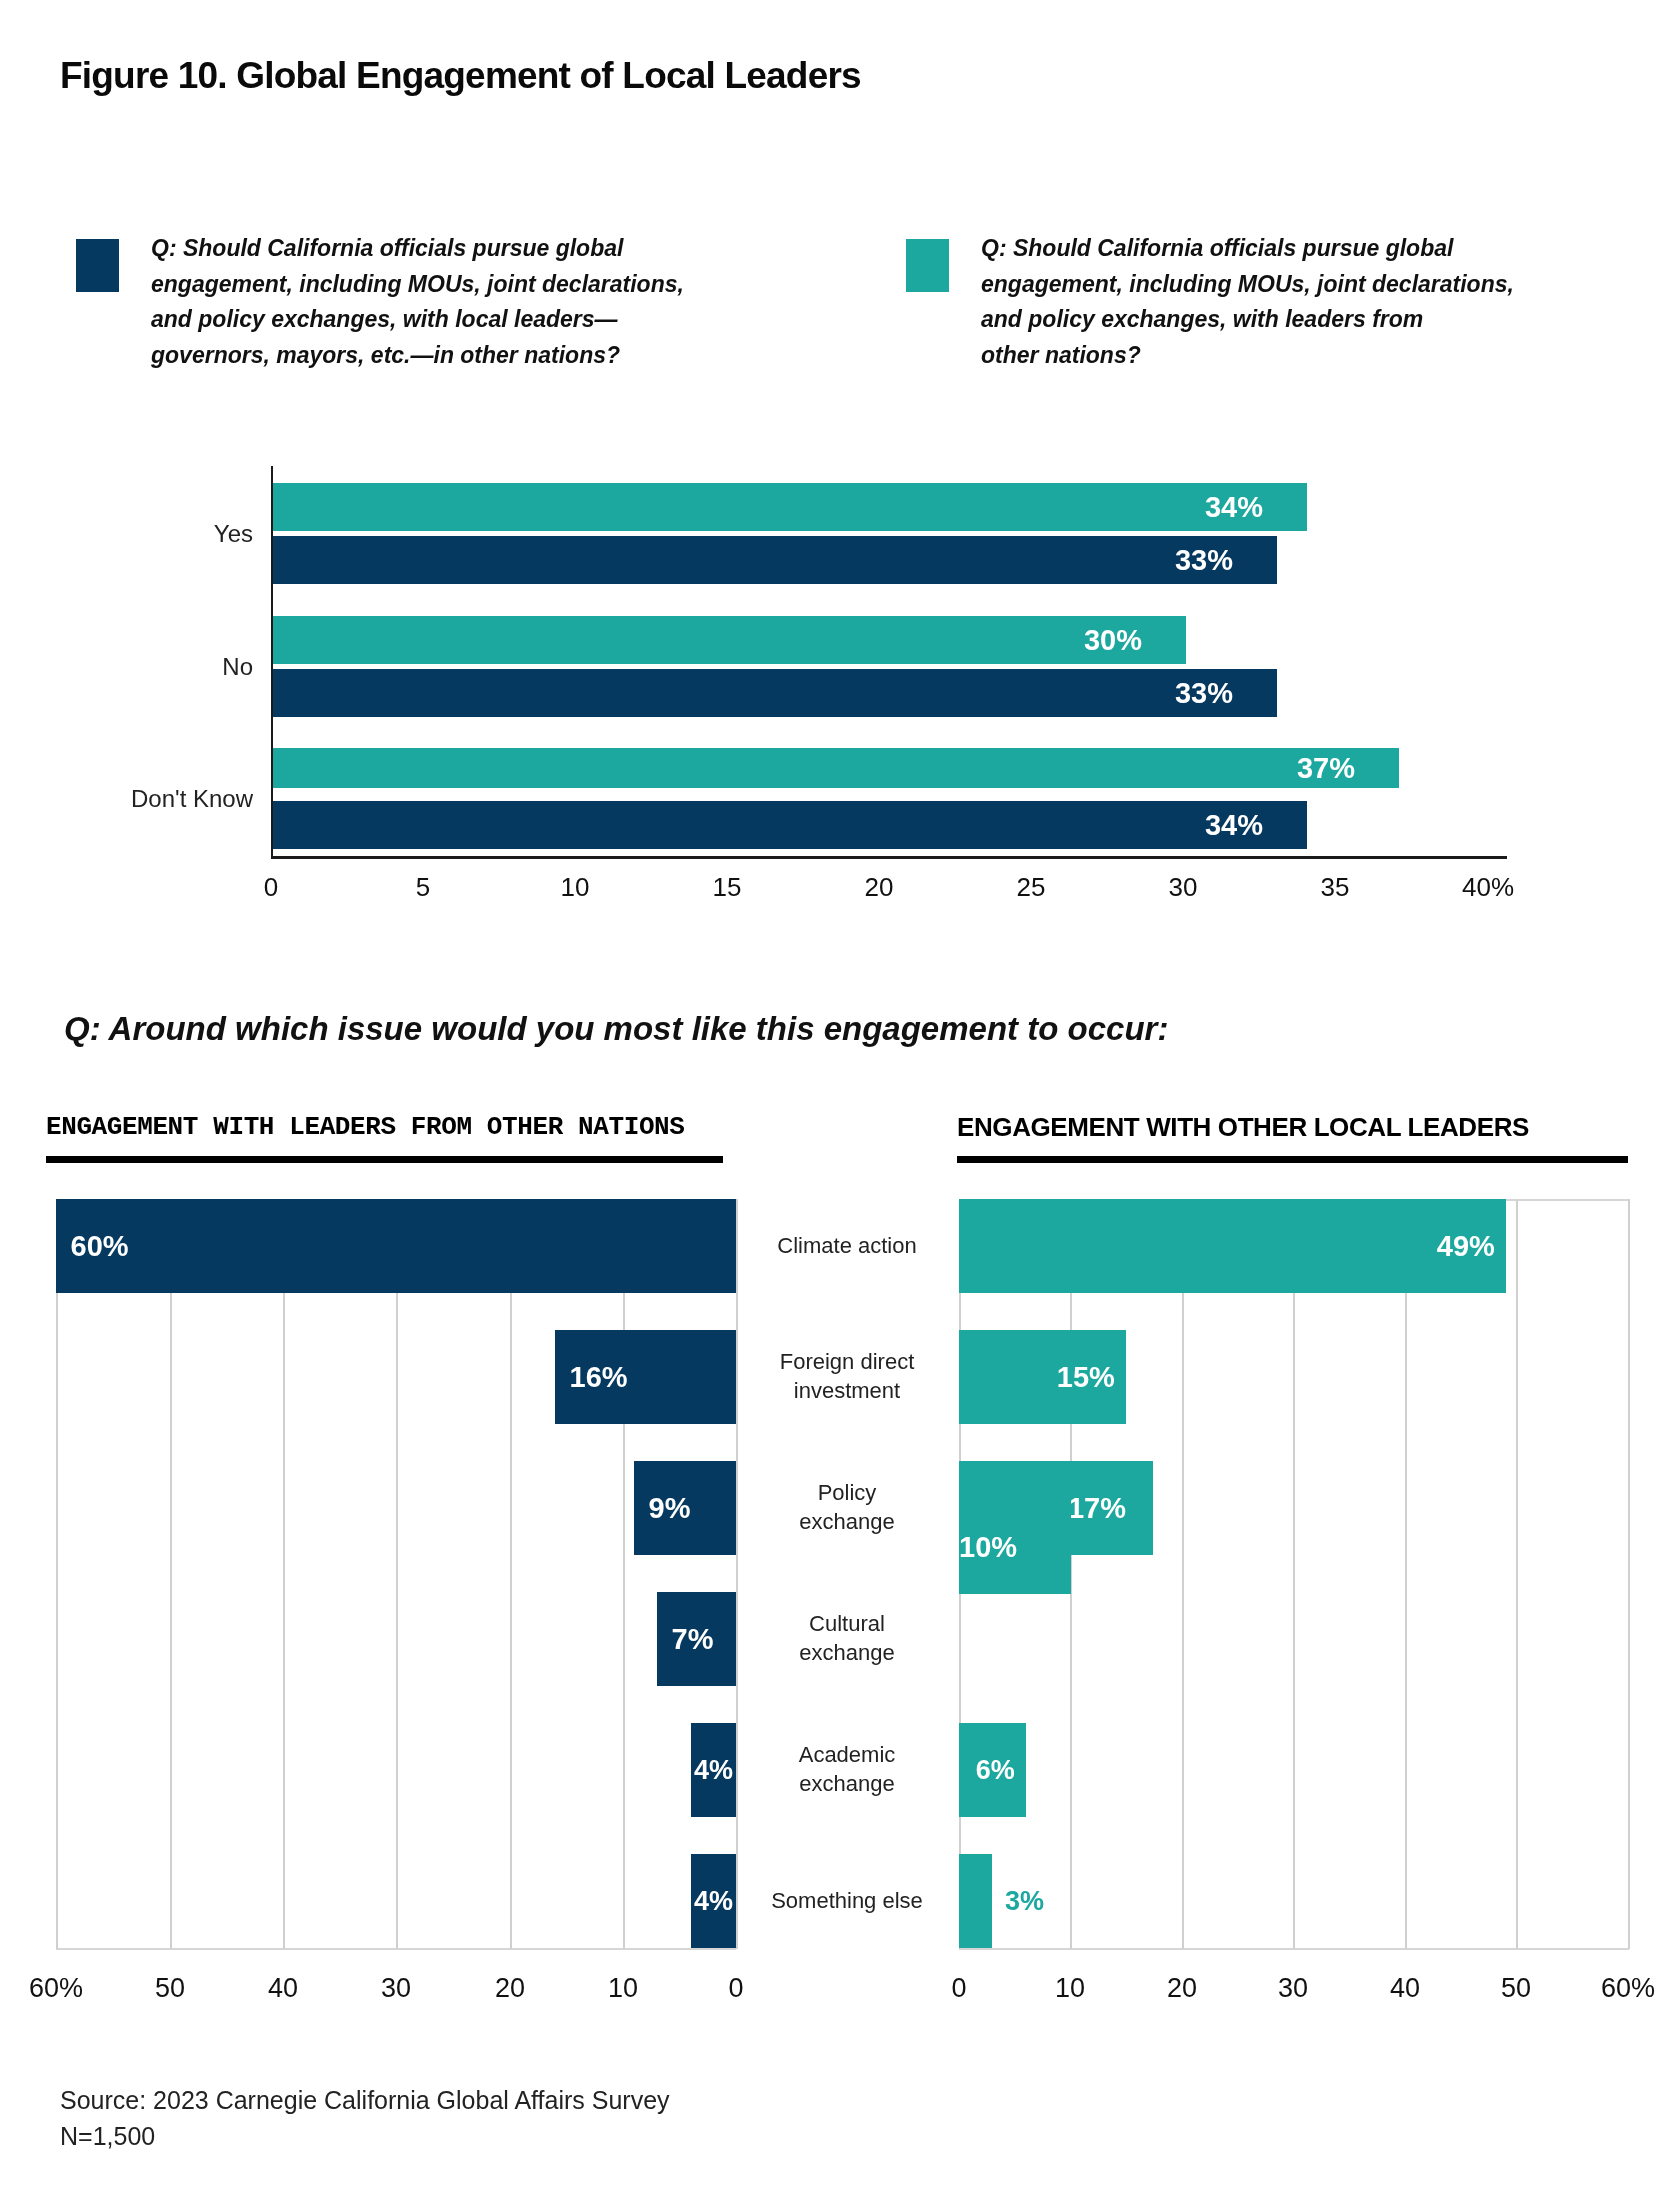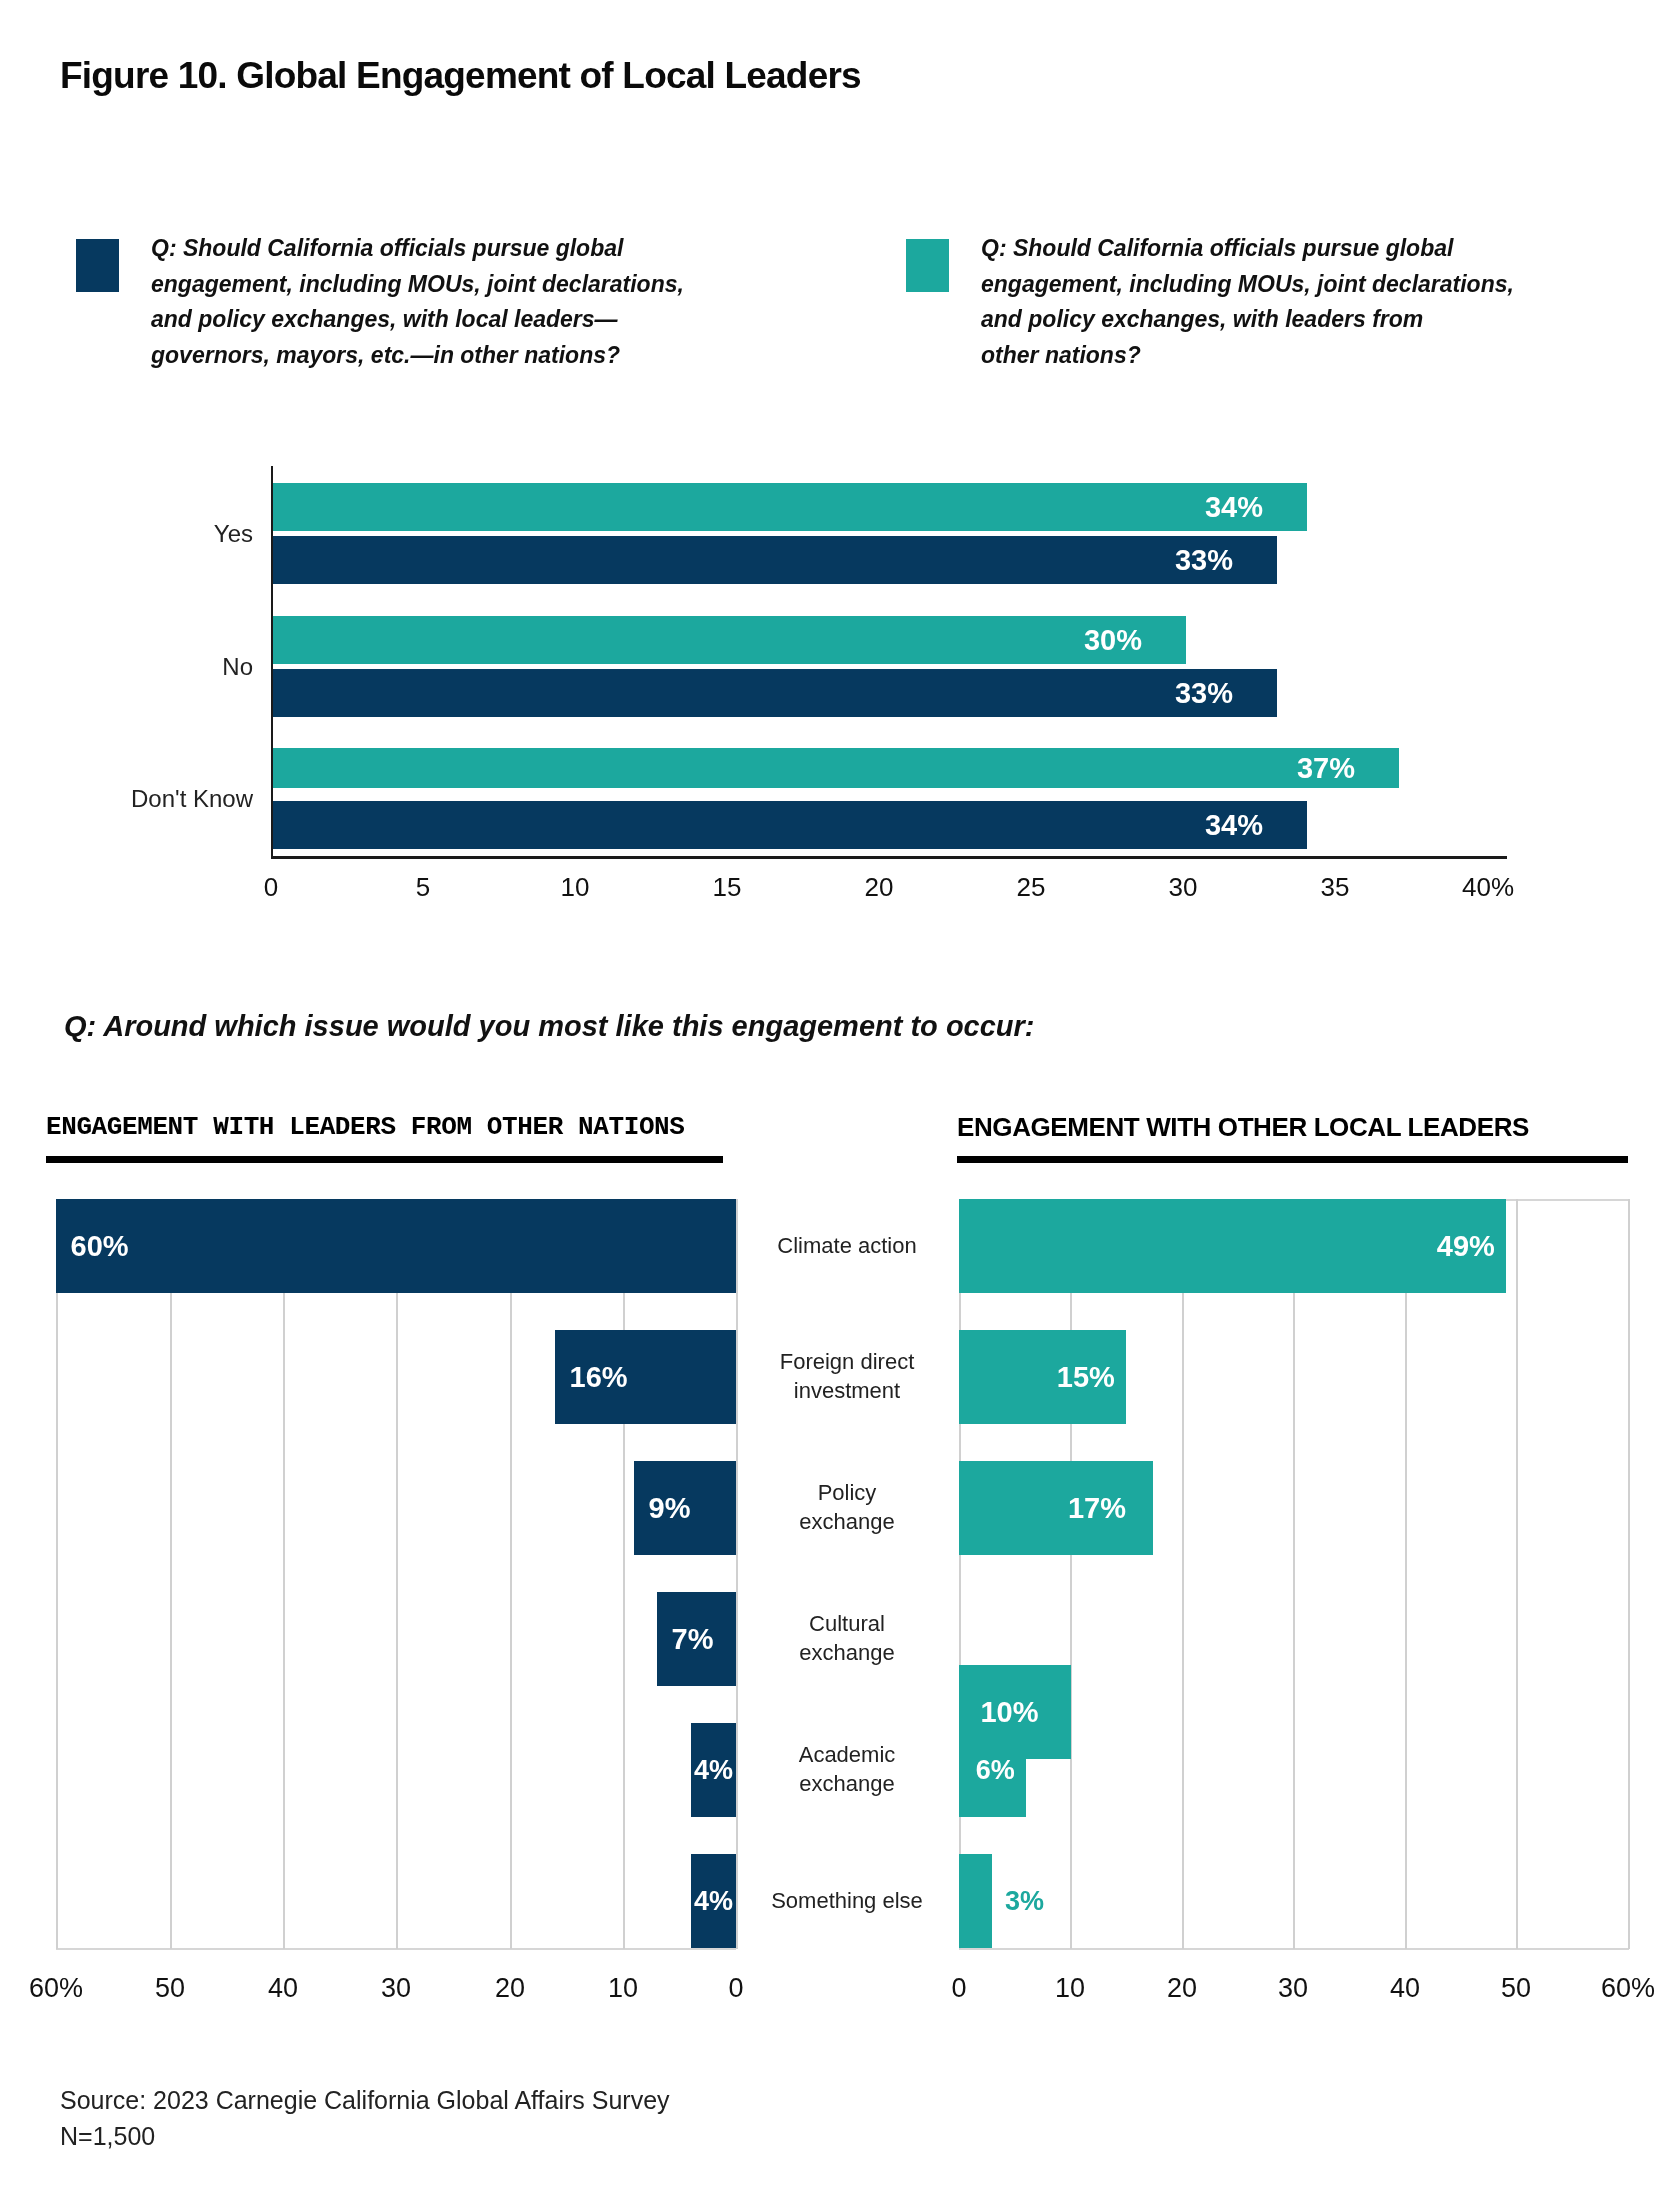--- a/index.html
+++ b/index.html
@@ -7,21 +7,21 @@
         font-family:"Liberation Sans", sans-serif;color:#1a1a1a;overflow:hidden;}
   .abs{position:absolute;}
   .title{left:60px;top:55px;font-size:37px;font-weight:bold;letter-spacing:-0.8px;color:#0a0a0a;}
   .swatch{width:43px;height:53px;}
   .sw1{left:76px;top:239px;}
   .sw2{left:906px;top:239px;}
   .legend-text{font-size:23px;font-style:italic;font-weight:700;line-height:1.55;
                white-space:pre-line;color:#111;margin:0;}
   .lt1{left:151px;top:231px;width:690px;}
   .lt2{left:981px;top:231px;width:674px;}
-  .q2{left:64px;top:1010px;font-size:29px;font-style:italic;font-weight:700;color:#111;}
+  .q2{left:64px;top:1010px;font-size:33px;font-style:italic;font-weight:700;color:#111;}
   .sec-h{font-size:26px;font-weight:bold;letter-spacing:-0.4px;color:#000;top:1112px;}
   .hdrL{left:46px;font-family:Liberation Mono, monospace;} .hdrR{left:957px;}
   .rule{height:7.2px;background:#000;top:1156px;}
   .ruleL{left:46px;width:677px;} .ruleR{left:957px;width:671px;}
   .src{font-size:25px;color:#222;}
   .src1{left:60px;top:2086px;} .src2{left:60px;top:2122px;}
   
   .bar{position:absolute;display:flex;align-items:center;box-sizing:border-box;}
   .bar-label{color:#fff;font-weight:bold;font-size:29px;}
   .gridline{position:absolute;width:1.6px;background:#d0d0d0;}
@@ -138,21 +138,21 @@
       <div class="bar" style="left: 959px; top: 1330px; width: 167px; height: 94px; background: rgb(28, 168, 158); justify-content: flex-end; padding-right: 11.2px;">
         <div class="bar-label" style="font-size: 29px;">15%</div>
       </div>
       <div class="center-label" style="left: 736px; top: 1330px; width: 222px; height: 94px;">Foreign direct
 investment</div>
       <div class="bar" style="left: 959px; top: 1461px; width: 194px; height: 94px; background: rgb(28, 168, 158); justify-content: flex-end; padding-right: 27px;">
         <div class="bar-label" style="font-size: 29px;">17%</div>
       </div>
       <div class="center-label" style="left: 736px; top: 1461px; width: 222px; height: 94px;">Policy
 exchange</div>
-      <div class="bar" style="left: 959px; top: 1665px; width: 112px; height: 94px; background: rgb(28, 168, 158); justify-content: center; padding-right: 11.2px;">
+      <div class="bar" style="left: 959px; top: 1500px; width: 112px; height: 94px; background: rgb(28, 168, 158); justify-content: flex-start; padding-right: 11.2px;">
         <div class="bar-label" style="font-size: 29px;">10%</div>
       </div>
       <div class="center-label" style="left: 736px; top: 1592px; width: 222px; height: 94px;">Cultural
 exchange</div>
       <div class="bar" style="left: 959px; top: 1723px; width: 67px; height: 94px; background: rgb(28, 168, 158); justify-content: flex-end; padding-right: 11.2px;">
         <div class="bar-label" style="font-size: 27px;">6%</div>
       </div>
       <div class="center-label" style="left: 736px; top: 1723px; width: 222px; height: 94px;">Academic
 exchange</div>
       <div class="bar" style="left: 959px; top: 1854px; width: 33px; height: 94px; background: rgb(28, 168, 158); justify-content: flex-end; padding-right: 0px;"></div>

